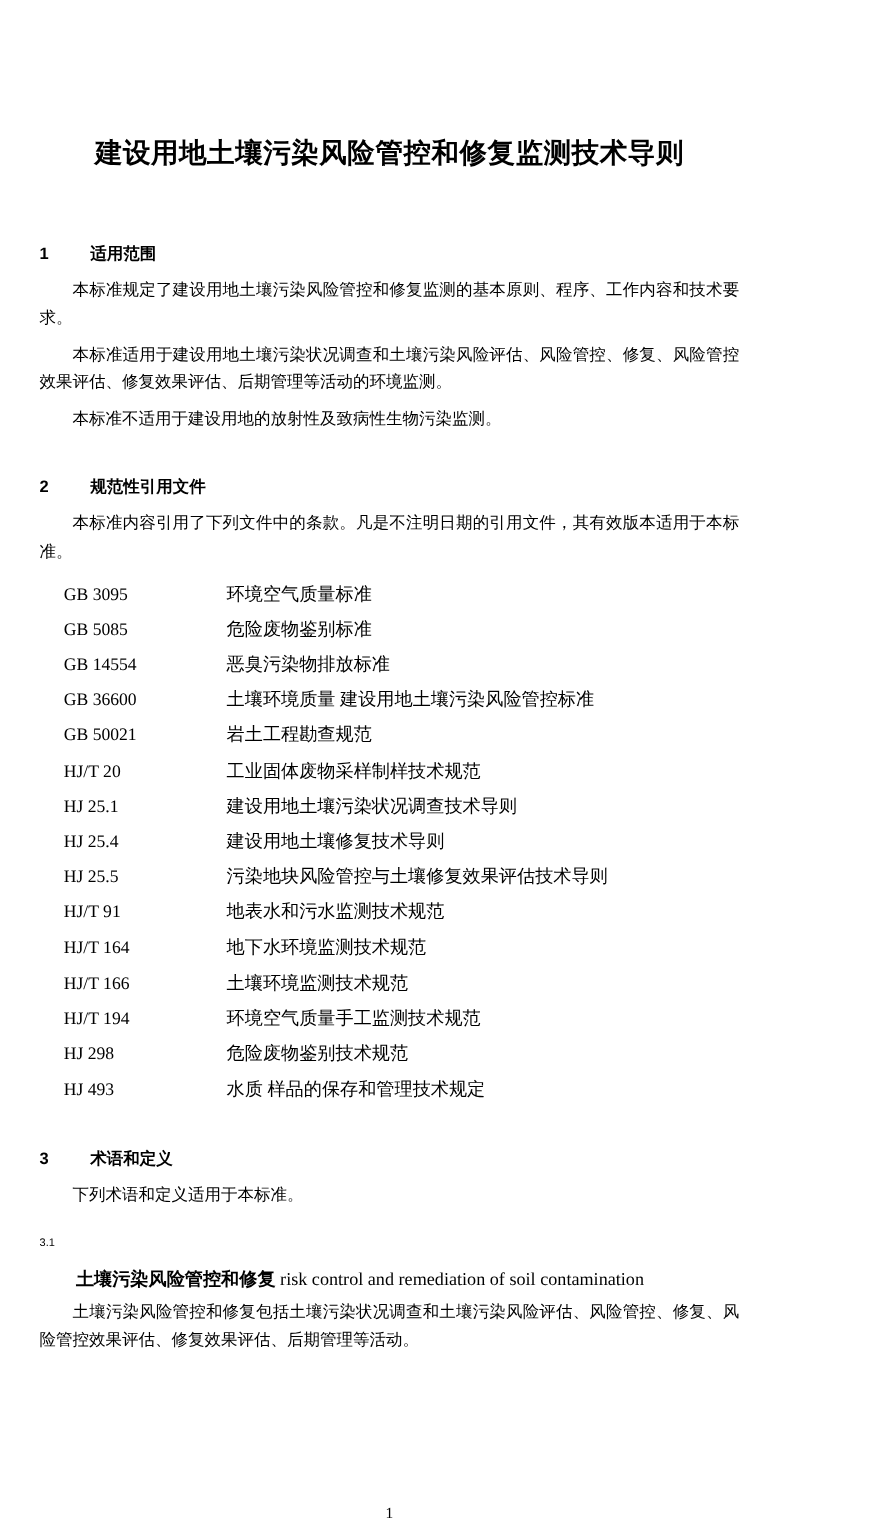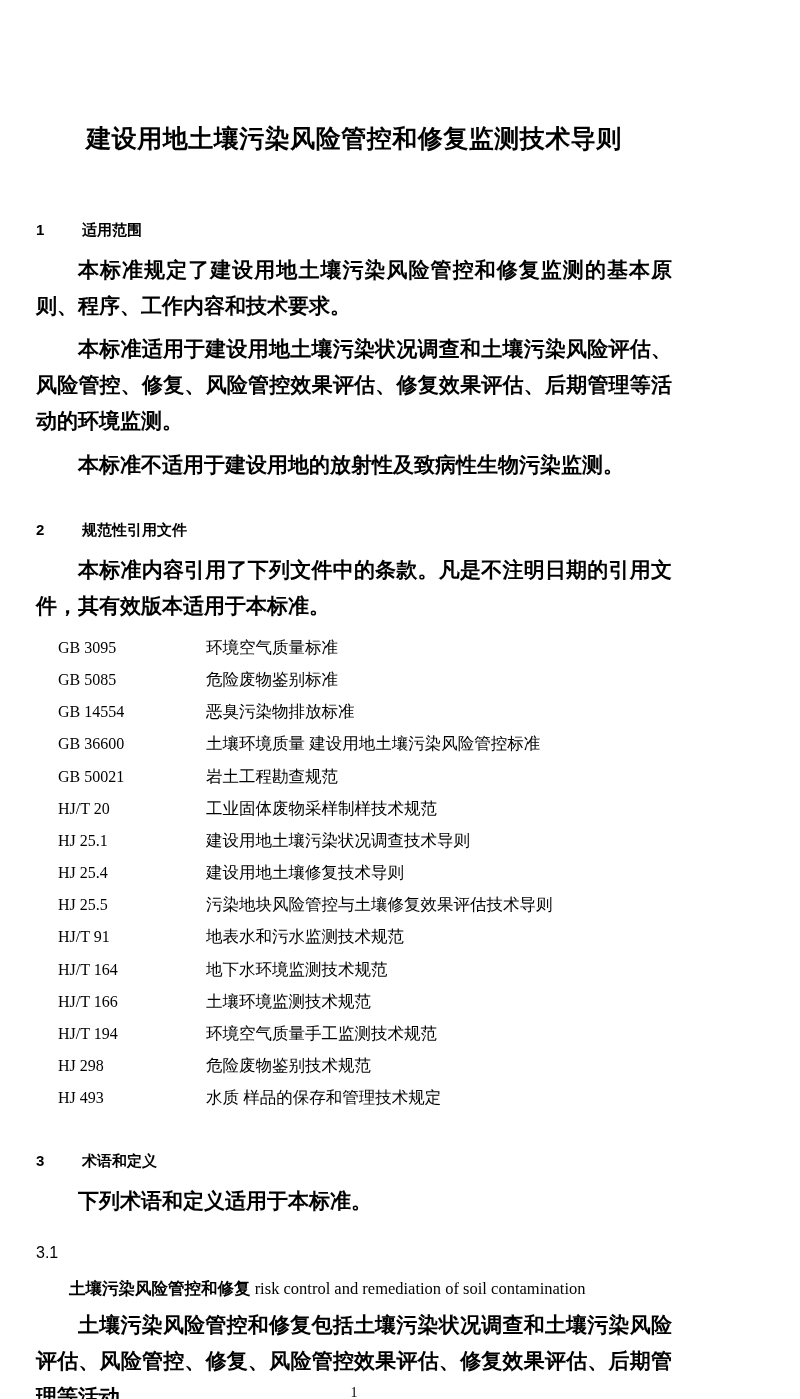--- a/index.html
+++ b/index.html
@@ -43,27 +43,26 @@
     flex: 0 0 46px;
   }
   .section-heading .txt {
     flex: 1 1 auto;
   }
   .sec1-head { margin-top: 66px; }
   .sec2-head { margin-top: 38px; }
   .sec3-head { margin-top: 38px; }
 
   p.body-text {
-    font-size: 21px;
+    font-size: 15px;
     line-height: 1.72;
     margin: 7px 0 0 0;
     text-align: justify;
     text-justify: inter-ideograph;
     text-indent: 2em;
-    font-weight: bold;
   }
   p.body-text.first {
     margin-top: 12px;
   }
   .ref-list {
     margin: 8px 0 1px 0;
     padding: 0;
     list-style: none;
   }
   .ref-item {
@@ -78,21 +77,21 @@
     padding-left: 22px;
     box-sizing: border-box;
     font-family: "Liberation Serif", "DejaVu Serif", serif;
     font-size: 16px;
   }
   .ref-name {
     flex: 1 1 auto;
   }
   .term-number {
     font-family: "Liberation Sans", "DejaVu Sans", sans-serif;
-    font-size: 16px;
+    font-size: 10px;
     margin: 24px 0 0 0;
   }
   .term-title {
     font-size: 16.5px;
     margin: 16px 0 0 0;
     text-indent: 2em;
   }
   .term-title .cn {
     font-family: "Liberation Sans", "DejaVu Sans", sans-serif;
     font-weight: bold;

